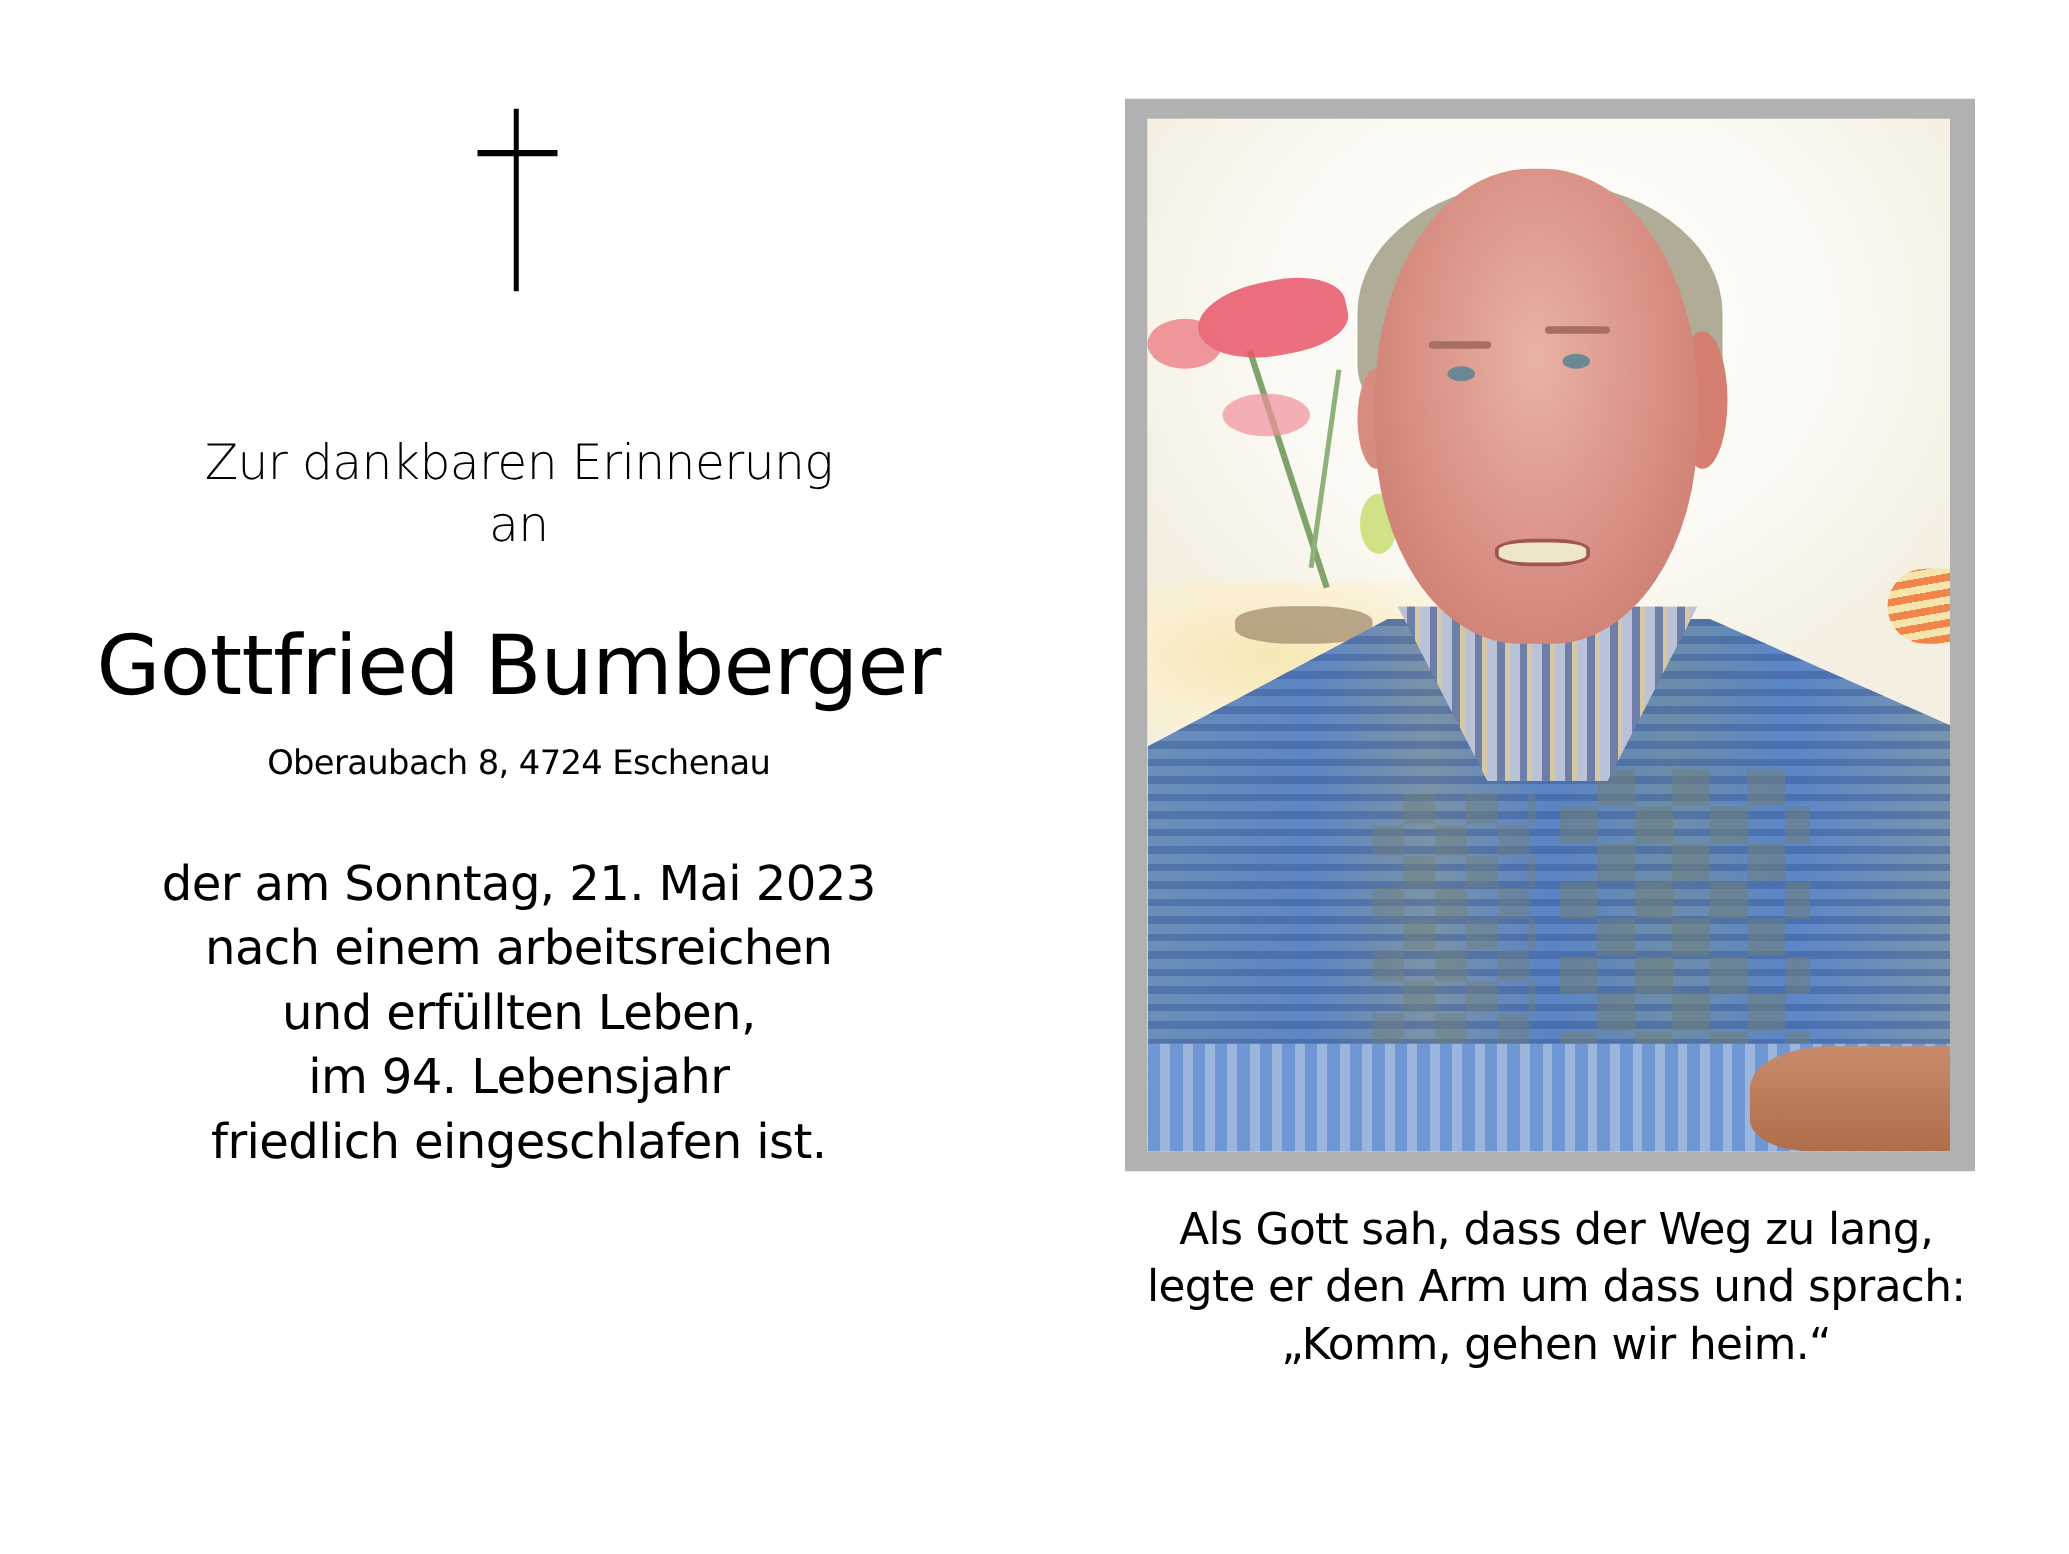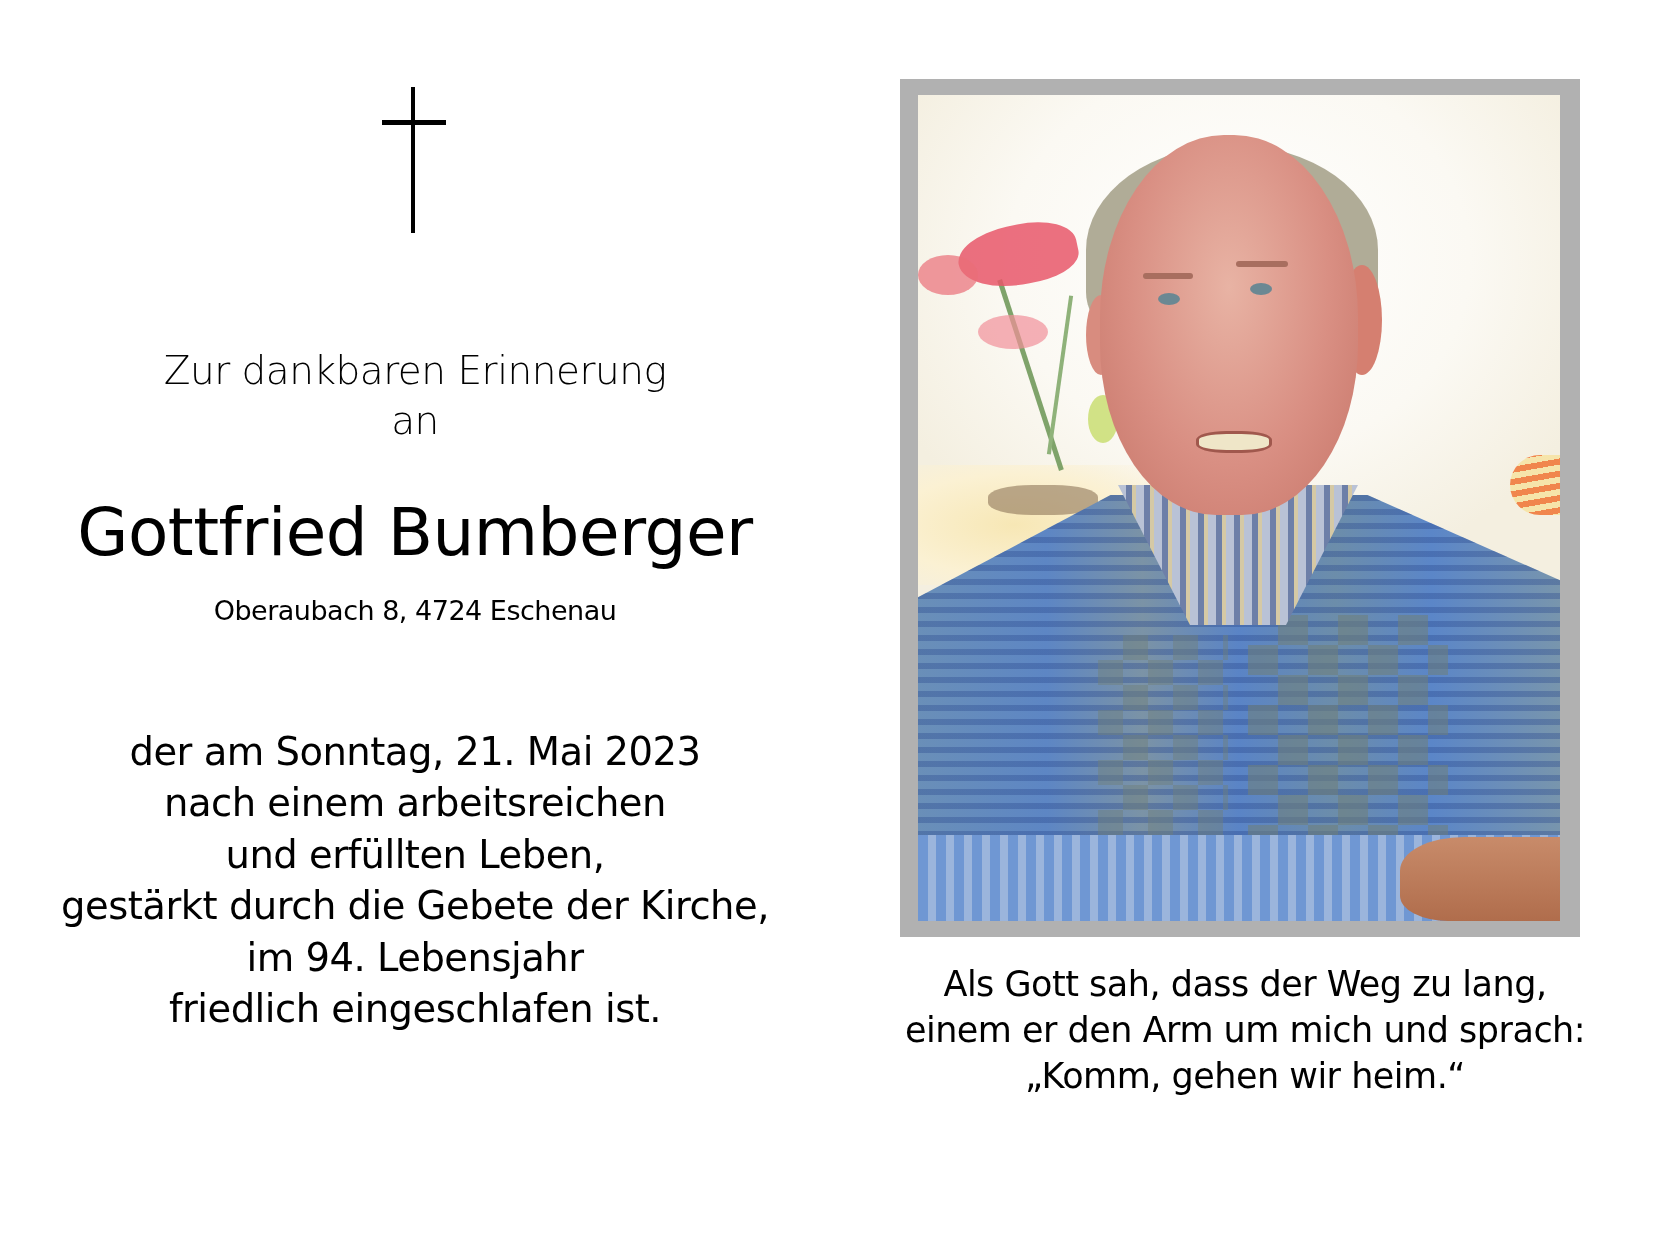--- a/index.html
+++ b/index.html
@@ -7,21 +7,21 @@
          font-family: "DejaVu Sans", sans-serif; color: #000; }
   .cross { position: absolute; left: 382px; top: 87px; width: 64px; height: 146px; }
   .cross .v { position: absolute; left: 29px; top: 0; width: 4px; height: 146px; background: #000; }
   .cross .h { position: absolute; left: 0; top: 33px; width: 64px; height: 5px; background: #000; }
 
   .left-col { position: absolute; left: 0; width: 830px; text-align: center; }
   .line { white-space: nowrap; letter-spacing: -0.5px; }
   .intro { top: 346px; font-size: 39px; line-height: 50px; font-weight: 300; }
   .name { top: 494px; font-size: 66px; line-height: 78px; letter-spacing: -1px; }
   .address { top: 594px; font-size: 27px; line-height: 34px; }
-  .body-text { top: 682px; font-size: 38.5px; line-height: 51.4px; margin-top: 44px; }
+  .body-text { top: 682px; font-size: 38.5px; line-height: 51.4px; }
 
   .quote { position: absolute; left: 880px; width: 730px; top: 962px; text-align: center;
            font-size: 35px; line-height: 45.8px; }
 
   .frame { position: absolute; left: 900px; top: 79px; width: 680px; height: 858px;
            background: #b1b1b1; box-sizing: border-box; }
   .photo { position: absolute; left: 18px; top: 16px; width: 642px; height: 826px;
            overflow: hidden; background: #fbfaf6; }
   .photo .bg { position: absolute; inset: 0;
     background: radial-gradient(ellipse 60% 40% at 50% 20%, #ffffff 0%, #fbf9f3 60%, #f4efe0 100%); }
@@ -84,21 +84,20 @@
 </div>
 
 <div class="left-col address">
   <div class="line">Oberaubach 8, 4724 Eschenau</div>
 </div>
 
 <div class="left-col body-text">
   <div class="line">der am Sonntag, 21. Mai 2023</div>
   <div class="line">nach einem arbeitsreichen</div>
   <div class="line">und erfüllten Leben,</div>
-  <div class="line">gestärkt durch die Gebete der Kirche,</div>
   <div class="line">im 94. Lebensjahr</div>
   <div class="line">friedlich eingeschlafen ist.</div>
 </div>
 
 <div class="frame">
   <div class="photo" title="Portrait of an elderly man in a blue patterned knit sweater">
     <div class="bg"></div>
     <div class="table-glow"></div>
     <div class="stem"></div>
     <div class="stem2"></div>
@@ -121,15 +120,15 @@
     <div class="eye-l"></div>
     <div class="eye-r"></div>
     <div class="mouth"></div>
     <div class="arms"></div>
     <div class="hand"></div>
   </div>
 </div>
 
 <div class="quote">
   <div class="line">Als Gott sah, dass der Weg zu lang,</div>
-  <div class="line">einem er den Arm um mich und sprach:</div>
+  <div class="line">legte er den Arm um dass und sprach:</div>
   <div class="line">„Komm, gehen wir heim.“</div>
 </div>
 
 </body></html>

